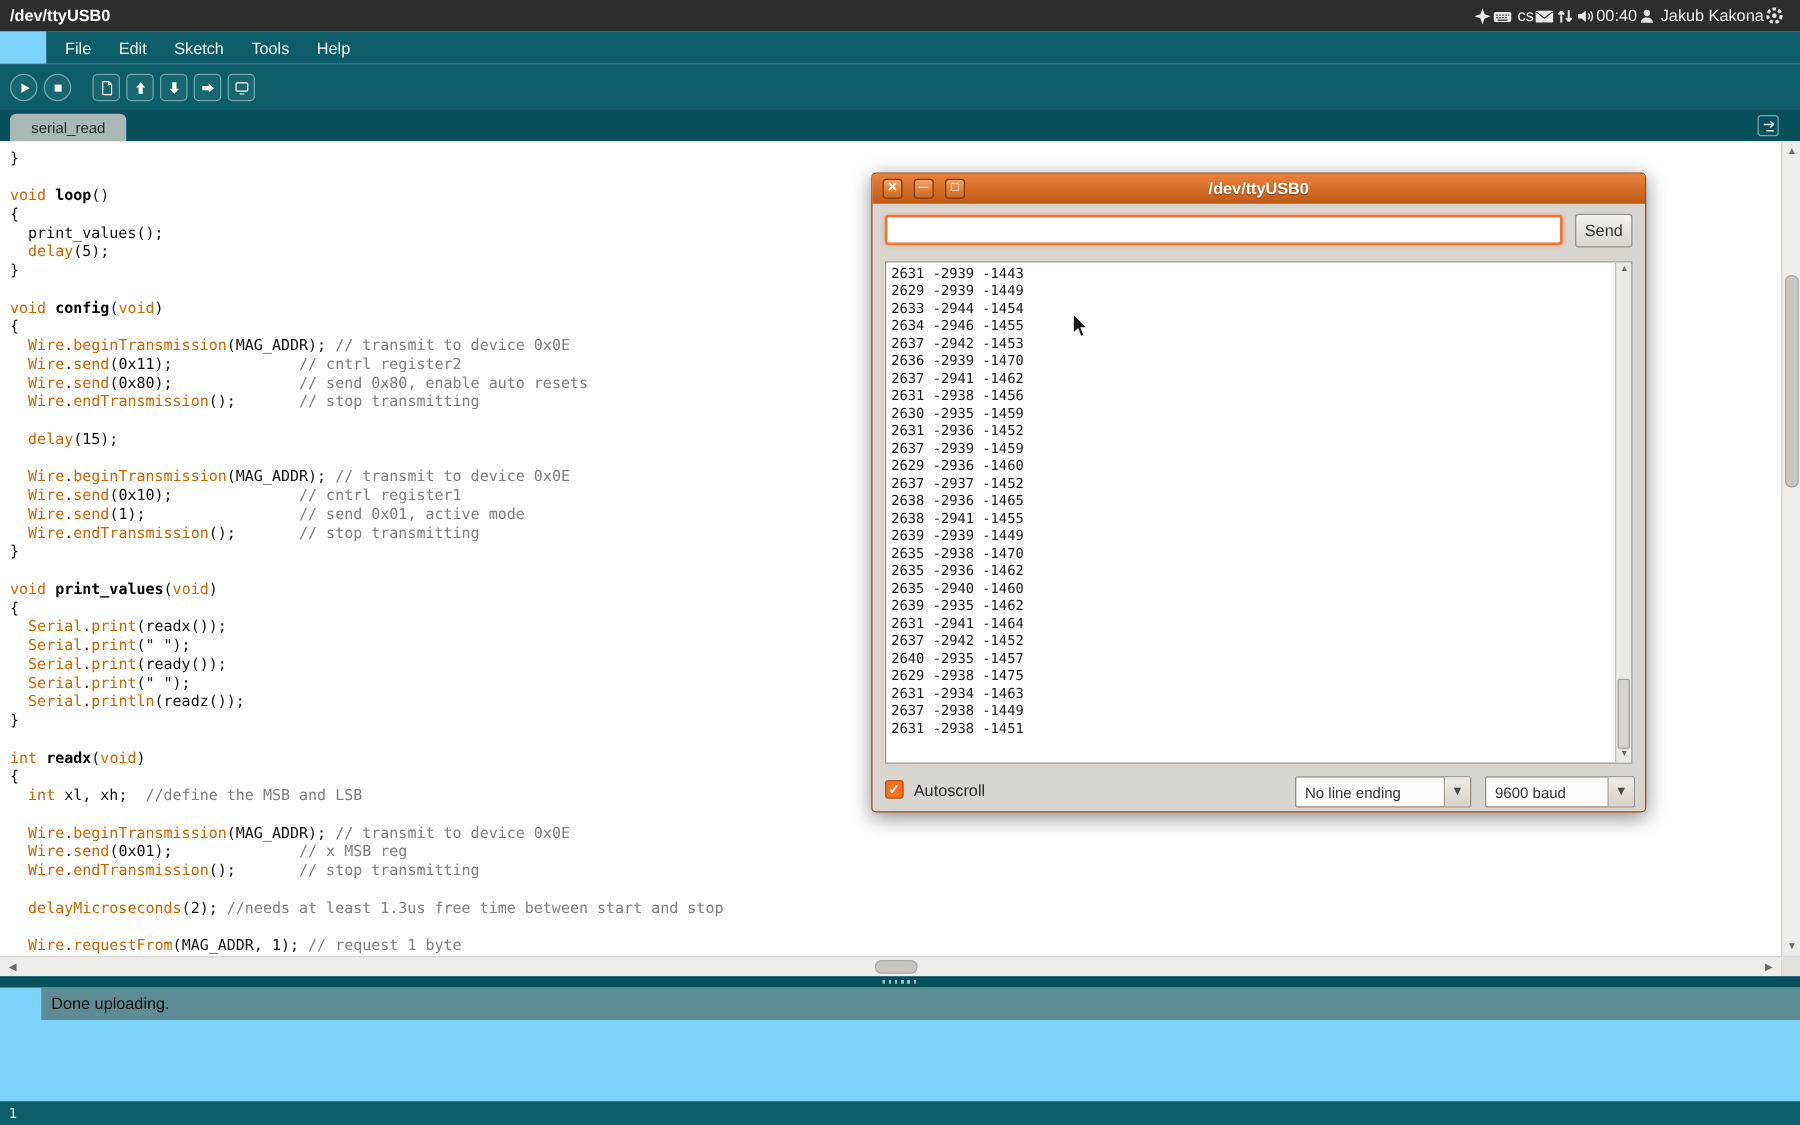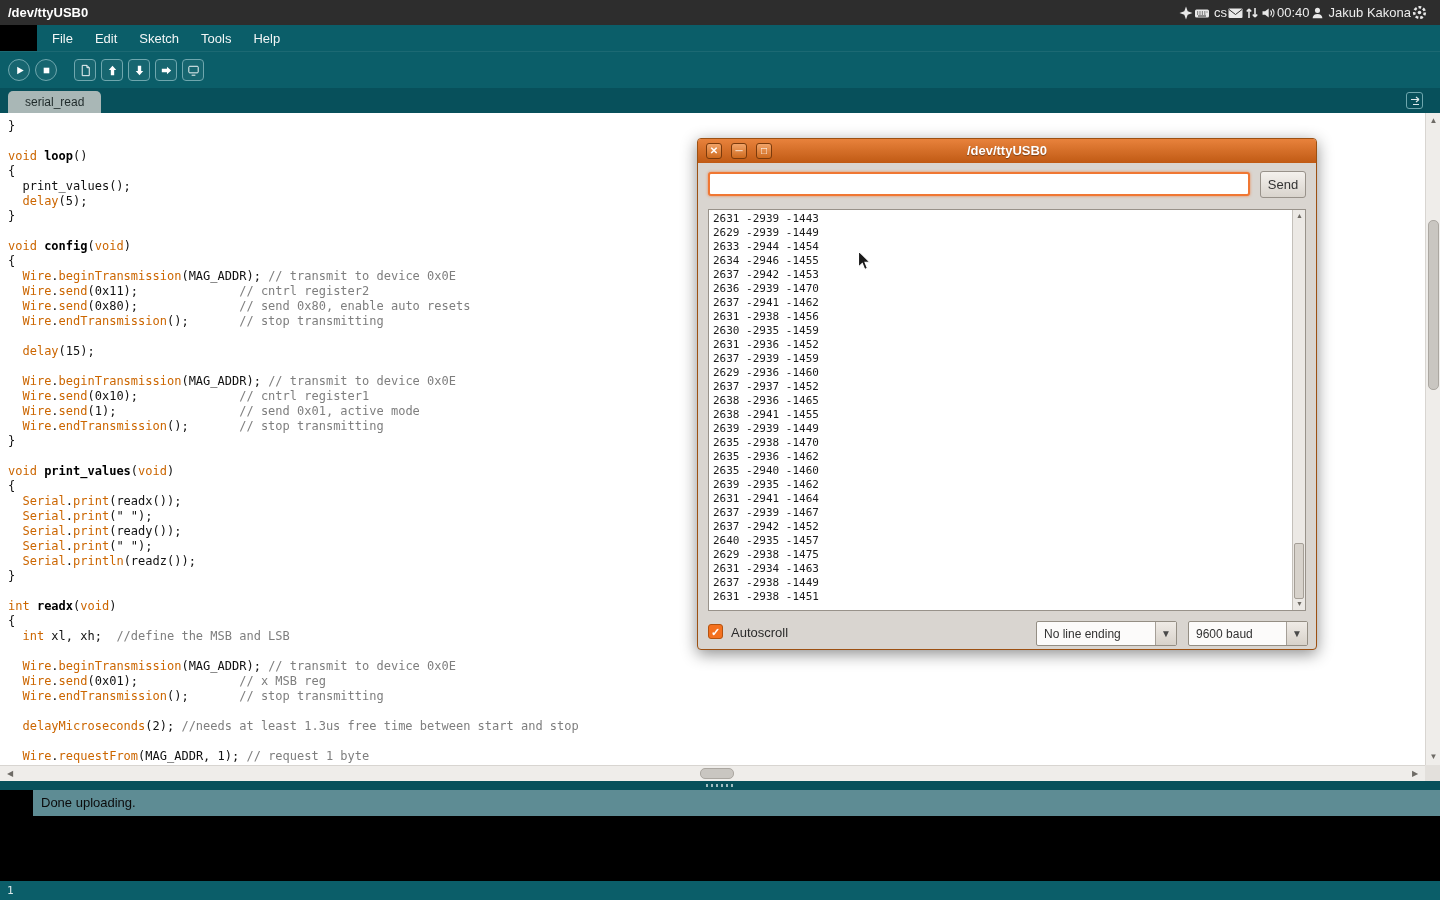--- a/index.html
+++ b/index.html
@@ -1,17 +1,17 @@
 <!DOCTYPE html>
 <html style="--panel_bg: #2D2D2D; --teal: #0B5E69; --teal_dark: #07505B; --status_teal: #5E8C94; --titlebar_orange: #DD6F2C; --accent_orange: #F4711F; --code_keyword: #CC6600; --code_comment: #7E7E7E;"><head>
 <meta charset="utf-8">
 <style>
   * { margin:0; padding:0; box-sizing:border-box; }
   html,body { width:1440px; height:900px; background:#fff; font-family:"Liberation Sans",sans-serif; }
-  #screen { position:relative; width:1440px; height:900px; overflow:hidden; background:#000000; }
+  #screen { position:relative; width:1440px; height:900px; overflow:hidden; background:#7dd3fc; }
 
   
   .top-panel { position:absolute; top:0; left:0; width:1440px; height:25px; background:var(--panel_bg,#2D2D2D);
     color:#EDEDED; display:flex; align-items:center; font-size:13px; }
   .panel-title { padding-left:8px; font-weight:bold; color:#fff; }
   .tray { margin-left:auto; display:flex; align-items:center; gap:0; padding-right:12px; }
   .tray svg { display:block; }
   .tray-group { display:flex; align-items:center; gap:4px; }
 
   
@@ -336,21 +336,20 @@
           <div class="serial-line">2629 -2936 -1460</div>
           <div class="serial-line">2637 -2937 -1452</div>
           <div class="serial-line">2638 -2936 -1465</div>
           <div class="serial-line">2638 -2941 -1455</div>
           <div class="serial-line">2639 -2939 -1449</div>
           <div class="serial-line">2635 -2938 -1470</div>
           <div class="serial-line">2635 -2936 -1462</div>
           <div class="serial-line">2635 -2940 -1460</div>
           <div class="serial-line">2639 -2935 -1462</div>
           <div class="serial-line">2631 -2941 -1464</div>
-          <div class="serial-line">2637 -2939 -1467</div>
           <div class="serial-line">2637 -2942 -1452</div>
           <div class="serial-line">2640 -2935 -1457</div>
           <div class="serial-line">2629 -2938 -1475</div>
           <div class="serial-line">2631 -2934 -1463</div>
           <div class="serial-line">2637 -2938 -1449</div>
           <div class="serial-line">2631 -2938 -1451</div>
         </div>
       <div class="sm-scrollbar">
         <div class="sm-sb-arrow sm-sb-up">▲</div>
         <div class="sm-thumb"></div>

